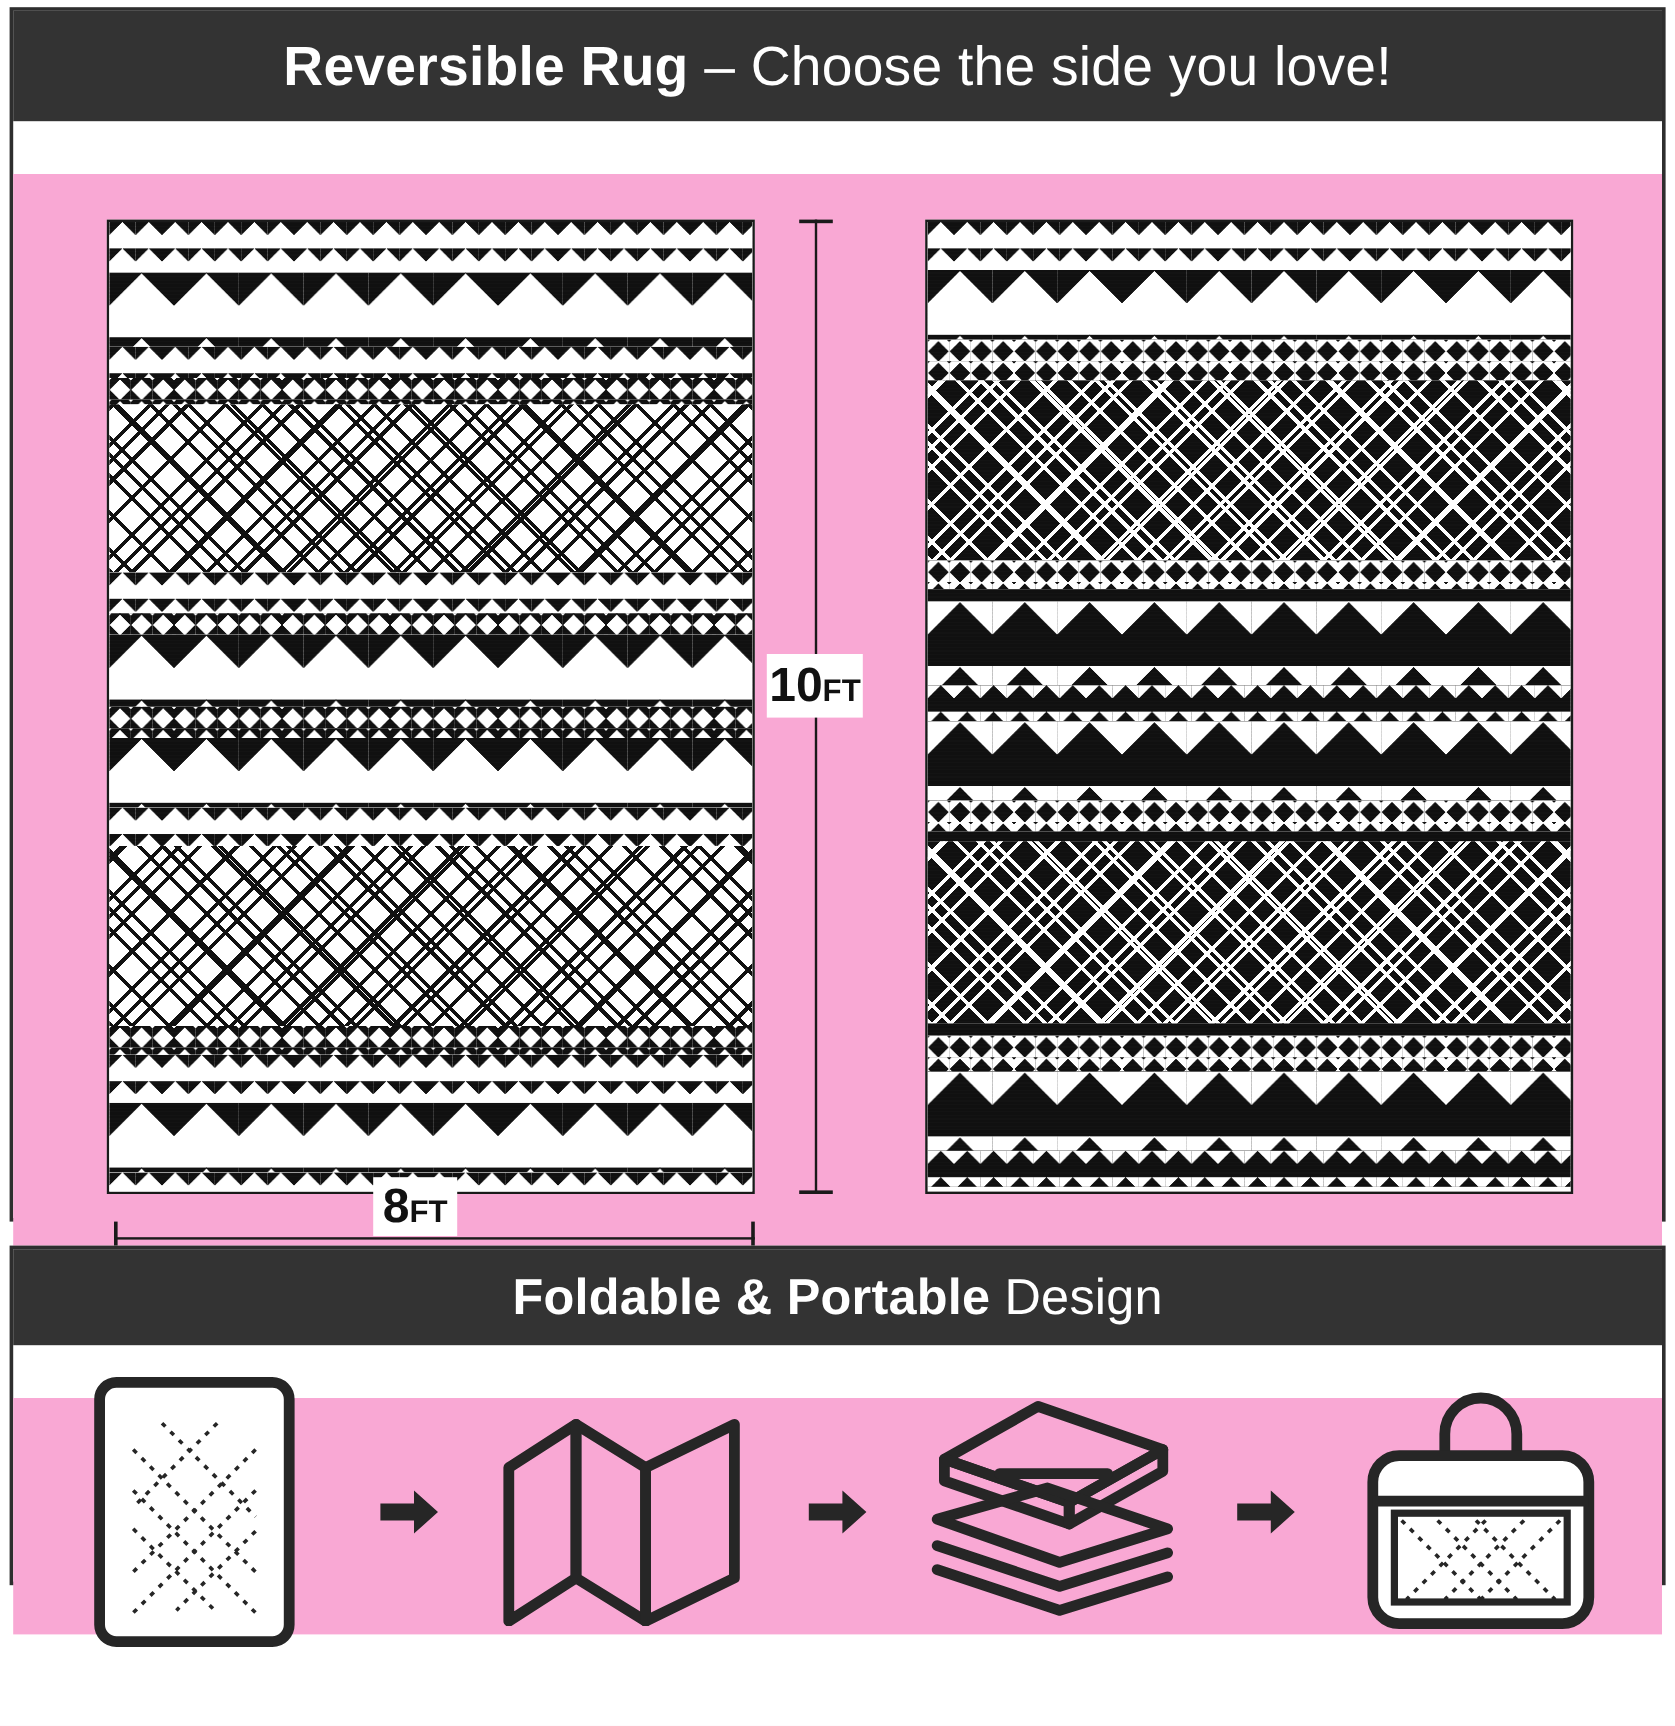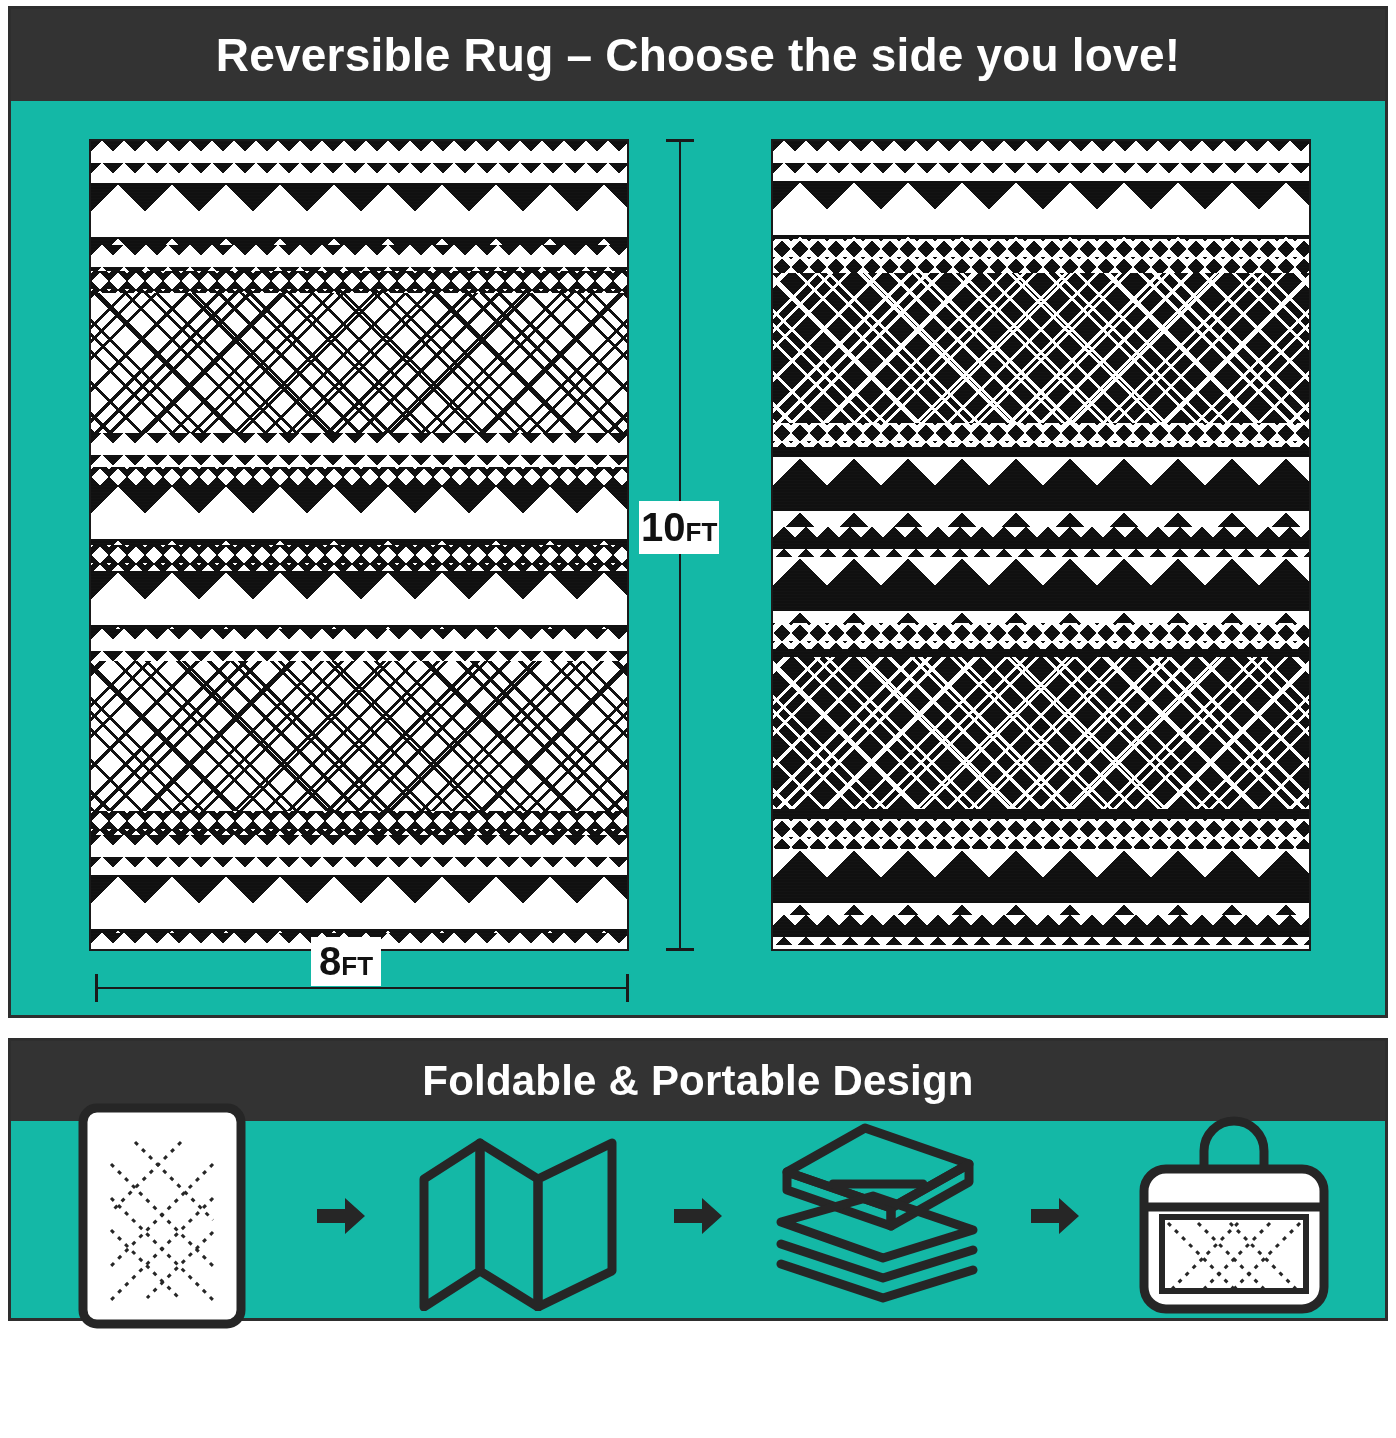--- a/index.html
+++ b/index.html
@@ -38,26 +38,27 @@
     letter-spacing: .2px;
   }
   .banner-bottom { height: 80px; }
   .banner-text {
     font-size: 46px;
     line-height: 1;
     white-space: nowrap;
   }
   .banner-bottom .banner-text { font-size: 42px; }
   .banner-text b { font-weight: 700; }
-  .banner-text span.light { font-weight: 700; }
+  .banner-text span.light { font-weight: 400; }
 
   .panel-body {
     position: relative;
     height: calc(100% - 92px);
-    background: #14b8a6;
+    background: #f9a8d4;
+    margin-top: 44px;
   }
   .panel-bottom .panel-body { height: calc(100% - 80px); }
 
   
   .rug {
     position: absolute;
     overflow: hidden;
     border: 2px solid #1a1a1a;
   }
   .rug-left  { left: 78px;  top: 38px; width: 540px; height: 812px; background:#ffffff; }

